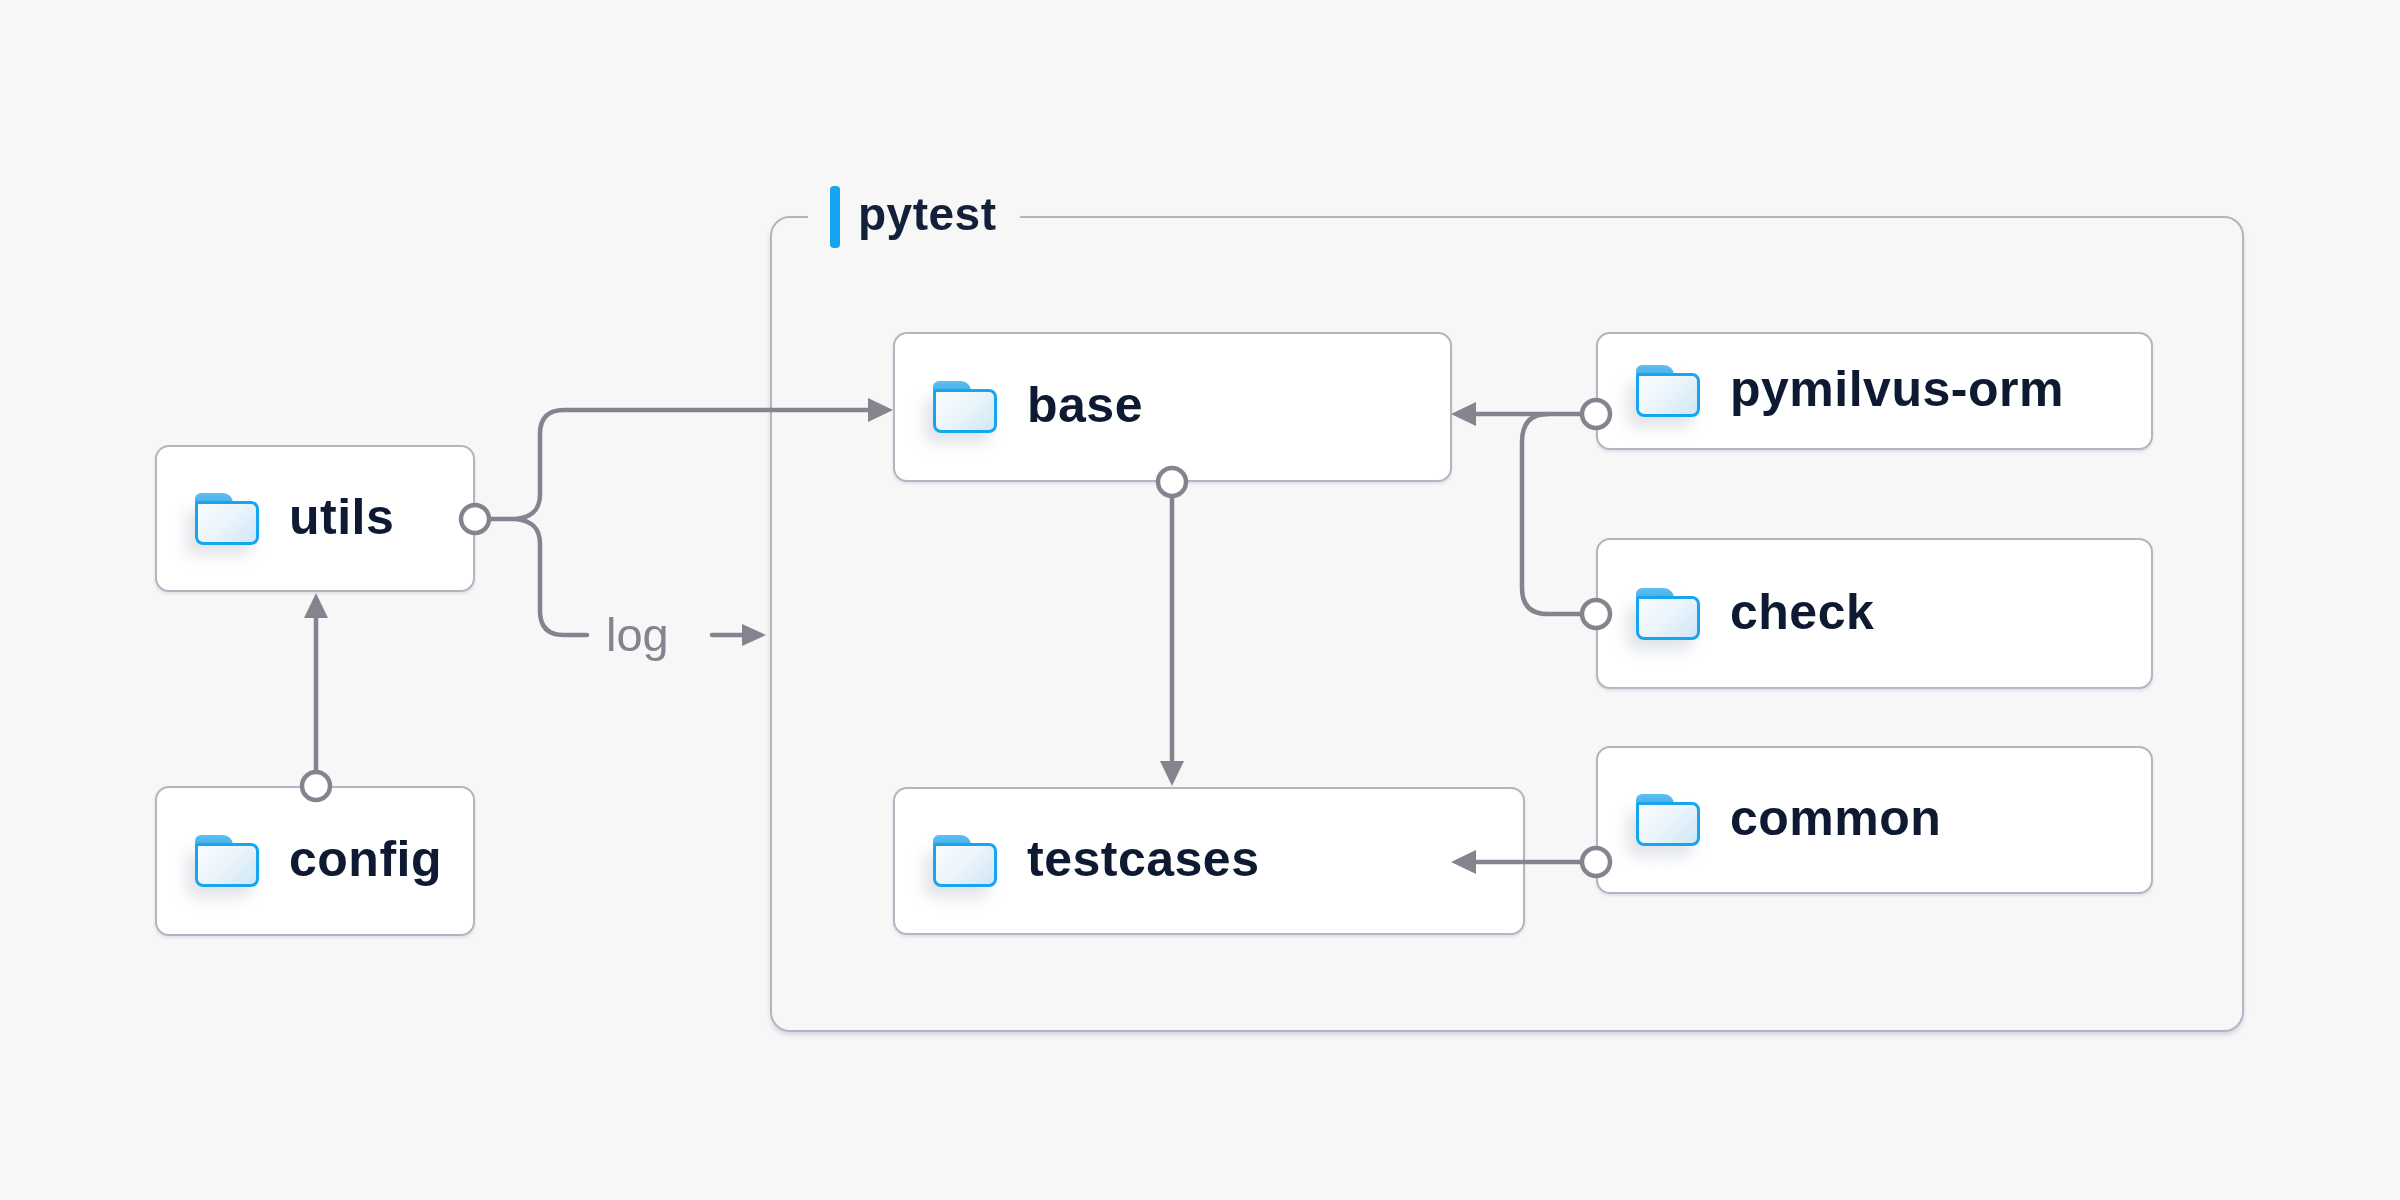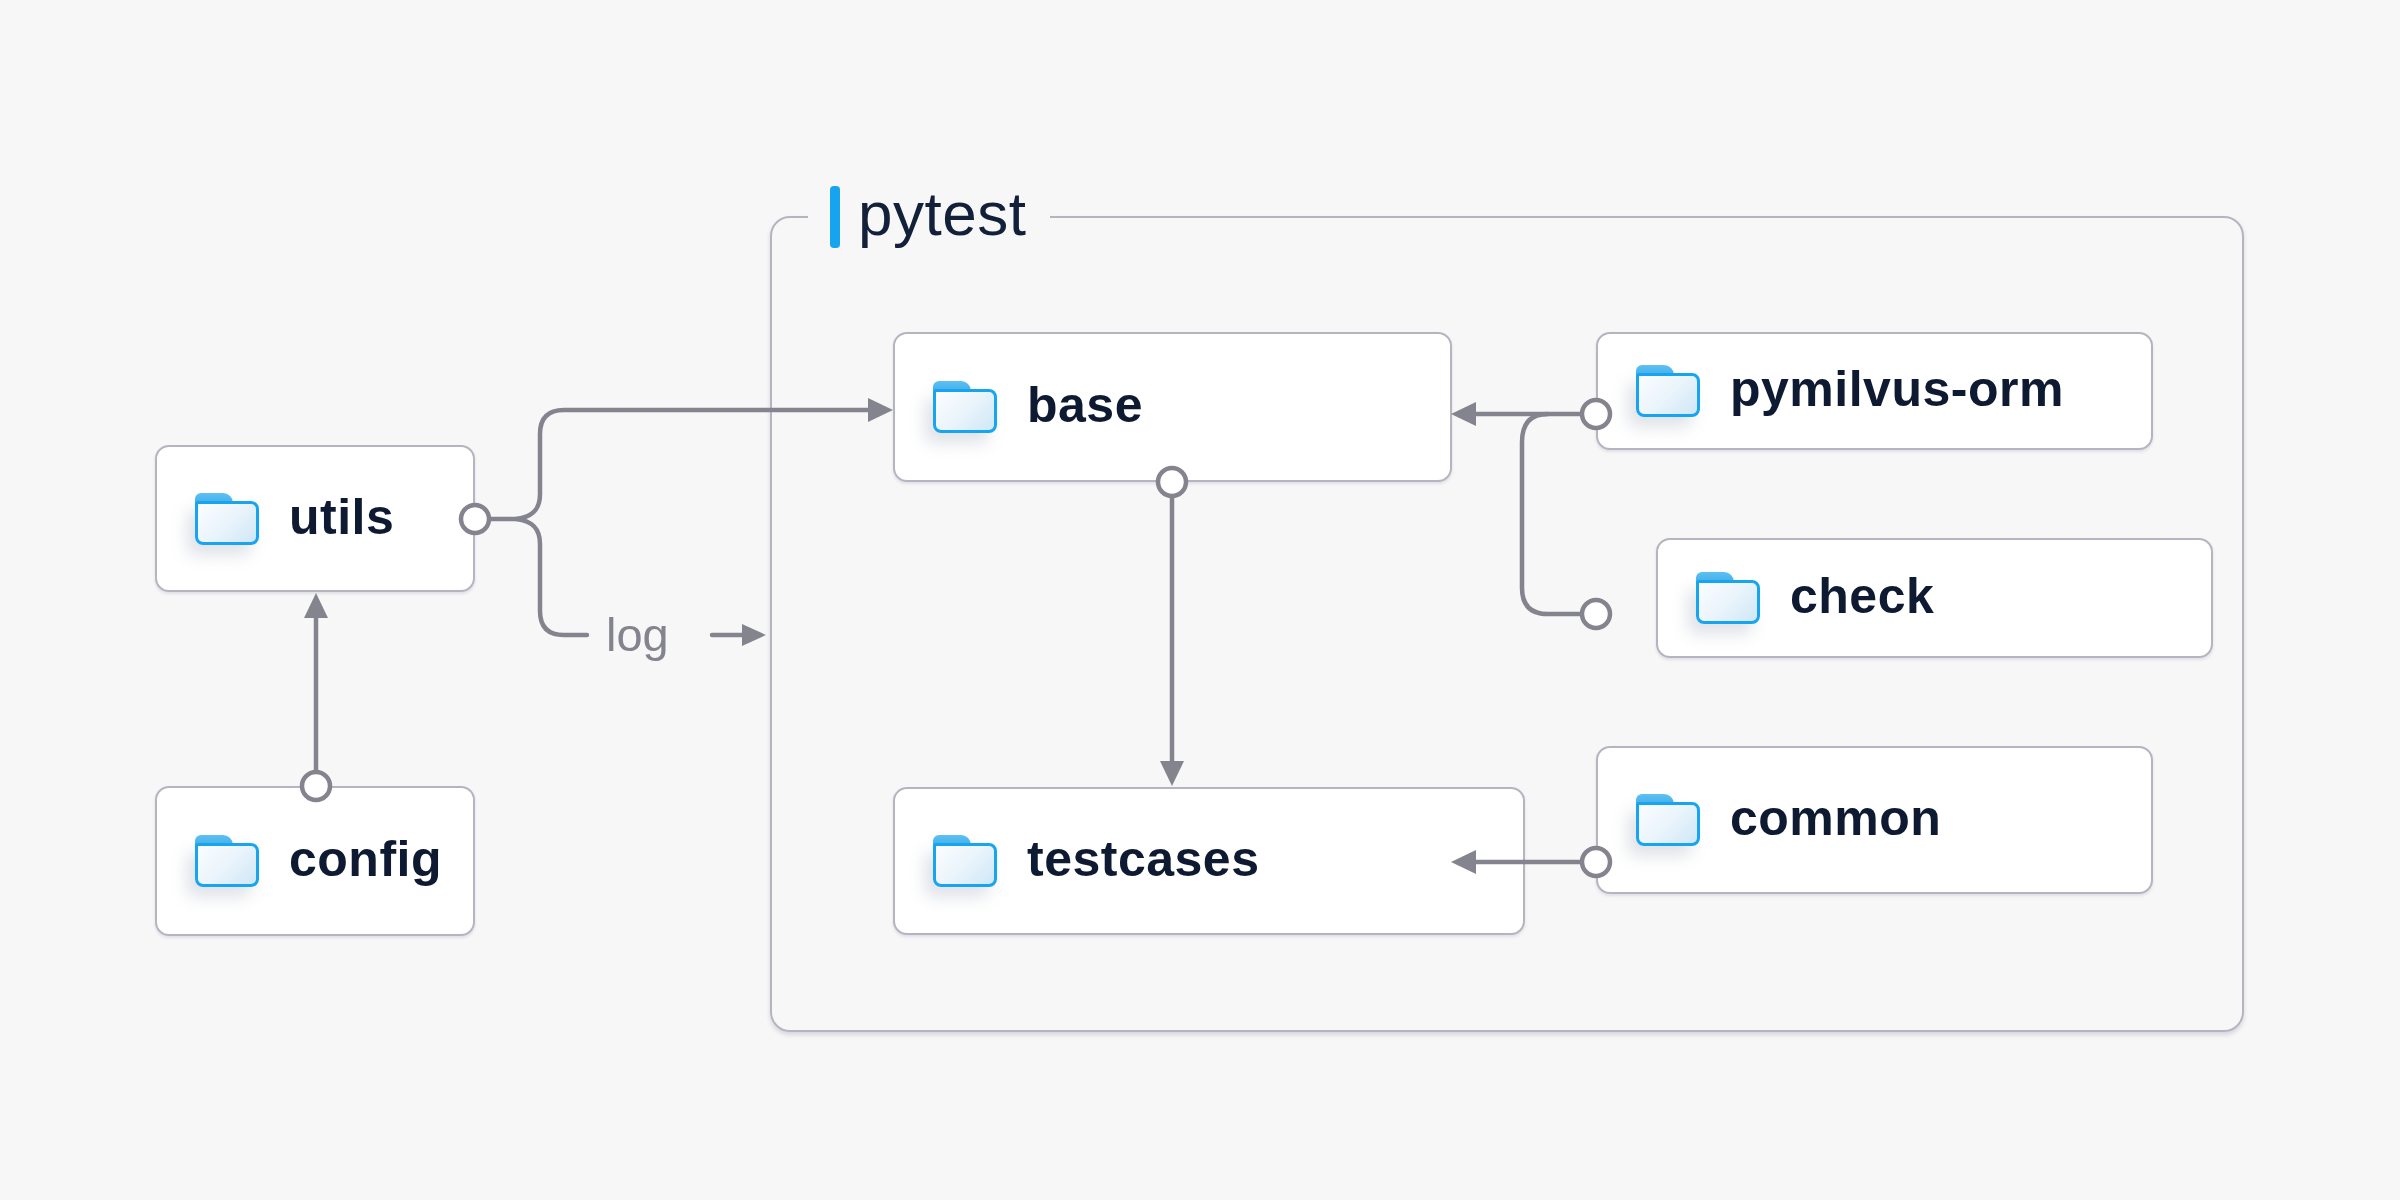--- a/index.html
+++ b/index.html
@@ -25,39 +25,39 @@
   }
   .group-label{
     position:absolute;left:36px;top:-33px;height:64px;
     display:flex;align-items:center;gap:18px;
     background:var(--bg);padding:0 24px 0 22px;
   }
   .group-label .bar{
     width:10px;height:62px;background:var(--accent);border-radius:4px;flex:none;
   }
   .group-label .group-title{
-    font-size:62px;font-weight:400;color:var(--label-text);letter-spacing:.5px;
+    font-size:46px;font-weight:700;color:var(--label-text);letter-spacing:.5px;
     white-space:nowrap;line-height:1;padding-bottom:6px;
   }
   
   .node{
     position:absolute;background:#ffffff;
     border:2.5px solid var(--node-border);border-radius:14px;
     display:flex;align-items:center;gap:30px;padding-left:38px;
     box-sizing:border-box;box-shadow:0 2px 3px rgba(140,140,165,.22);
   }
   .node-label{
     font-size:50px;font-weight:600;color:var(--node-text);
     letter-spacing:.5px;white-space:nowrap;line-height:1;padding-bottom:4px;
   }
   .node-utils     {left:155px; top:445px; width:320px;height:147px;}
   .node-config    {left:155px; top:786px; width:320px;height:150px;}
   .node-base      {left:893px; top:332px; width:559px;height:150px;}
   .node-pymilvus  {left:1596px;top:332px; width:557px;height:118px;}
-  .node-check     {left:1656px;top:538px; width:557px;height:120px;}
+  .node-check     {left:1596px;top:538px; width:557px;height:151px;}
   .node-testcases {left:893px; top:787px; width:632px;height:148px;}
   .node-common    {left:1596px;top:746px; width:557px;height:148px;}
   
   .folder{position:relative;width:64px;height:52px;flex:none;}
   .folder .tab{
     position:absolute;left:0;top:0;width:38px;height:18px;
     background:linear-gradient(180deg,#5fc0f2 0%,#2fa7ea 100%);
     border-radius:6px 10px 0 0;
   }
   .folder .fbody{

